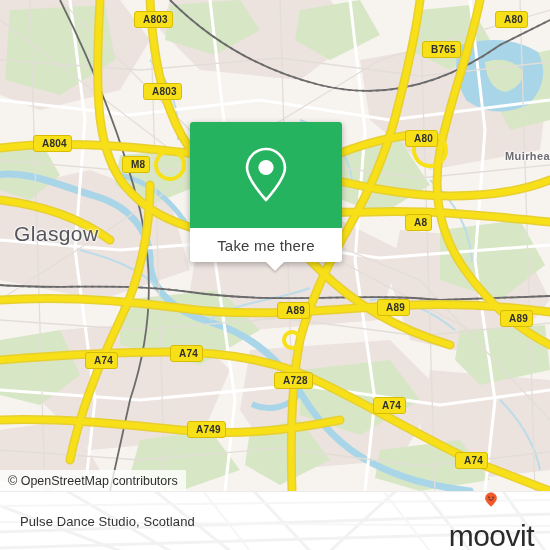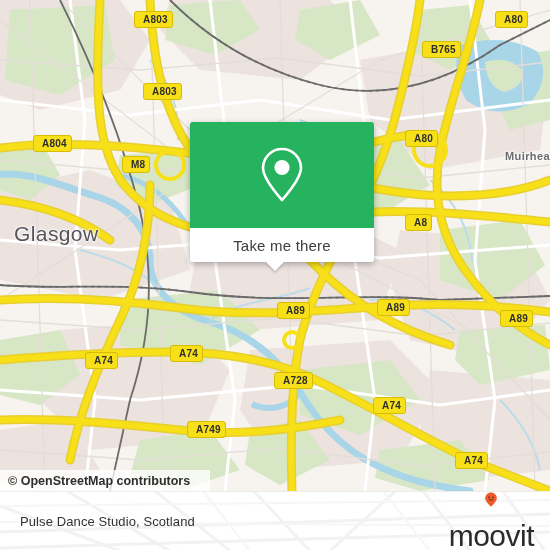--- a/index.html
+++ b/index.html
@@ -53,21 +53,21 @@
   .placelabel.small {
     font-size: 11px;
     font-weight: bold;
     color: #6b6b72;
   }
 
   
   .card {
     position: absolute;
     left: 190px; top: 122px;
-    width: 184px;
+    width: 152px;
     border-radius: 3px;
     box-shadow: 0 2px 6px rgba(0,0,0,0.30);
     overflow: visible;
     z-index: 40;
   }
   .card-top {
     background: #26b35f;
     height: 106px;
     border-radius: 3px 3px 0 0;
     display: flex;
@@ -96,26 +96,25 @@
     border-right: 9px solid transparent;
     border-top: 9px solid #ffffff;
     filter: drop-shadow(0 2px 1px rgba(0,0,0,0.18));
   }
 
   
   .attrib {
     position: absolute;
     left: 0; top: 470px;
     height: 21px;
-    padding: 0 20px 0 8px;
+    padding: 0 8px 0 8px;
     background: rgba(255,255,255,0.78);
     display: flex;
     align-items: center;
     z-index: 30;
-    font-weight: bold;
   }
   .attrib span {
     font-size: 12.5px;
     color: #2e2e2e;
     white-space: nowrap;
   }
 
   
   .footer {
     position: absolute;

